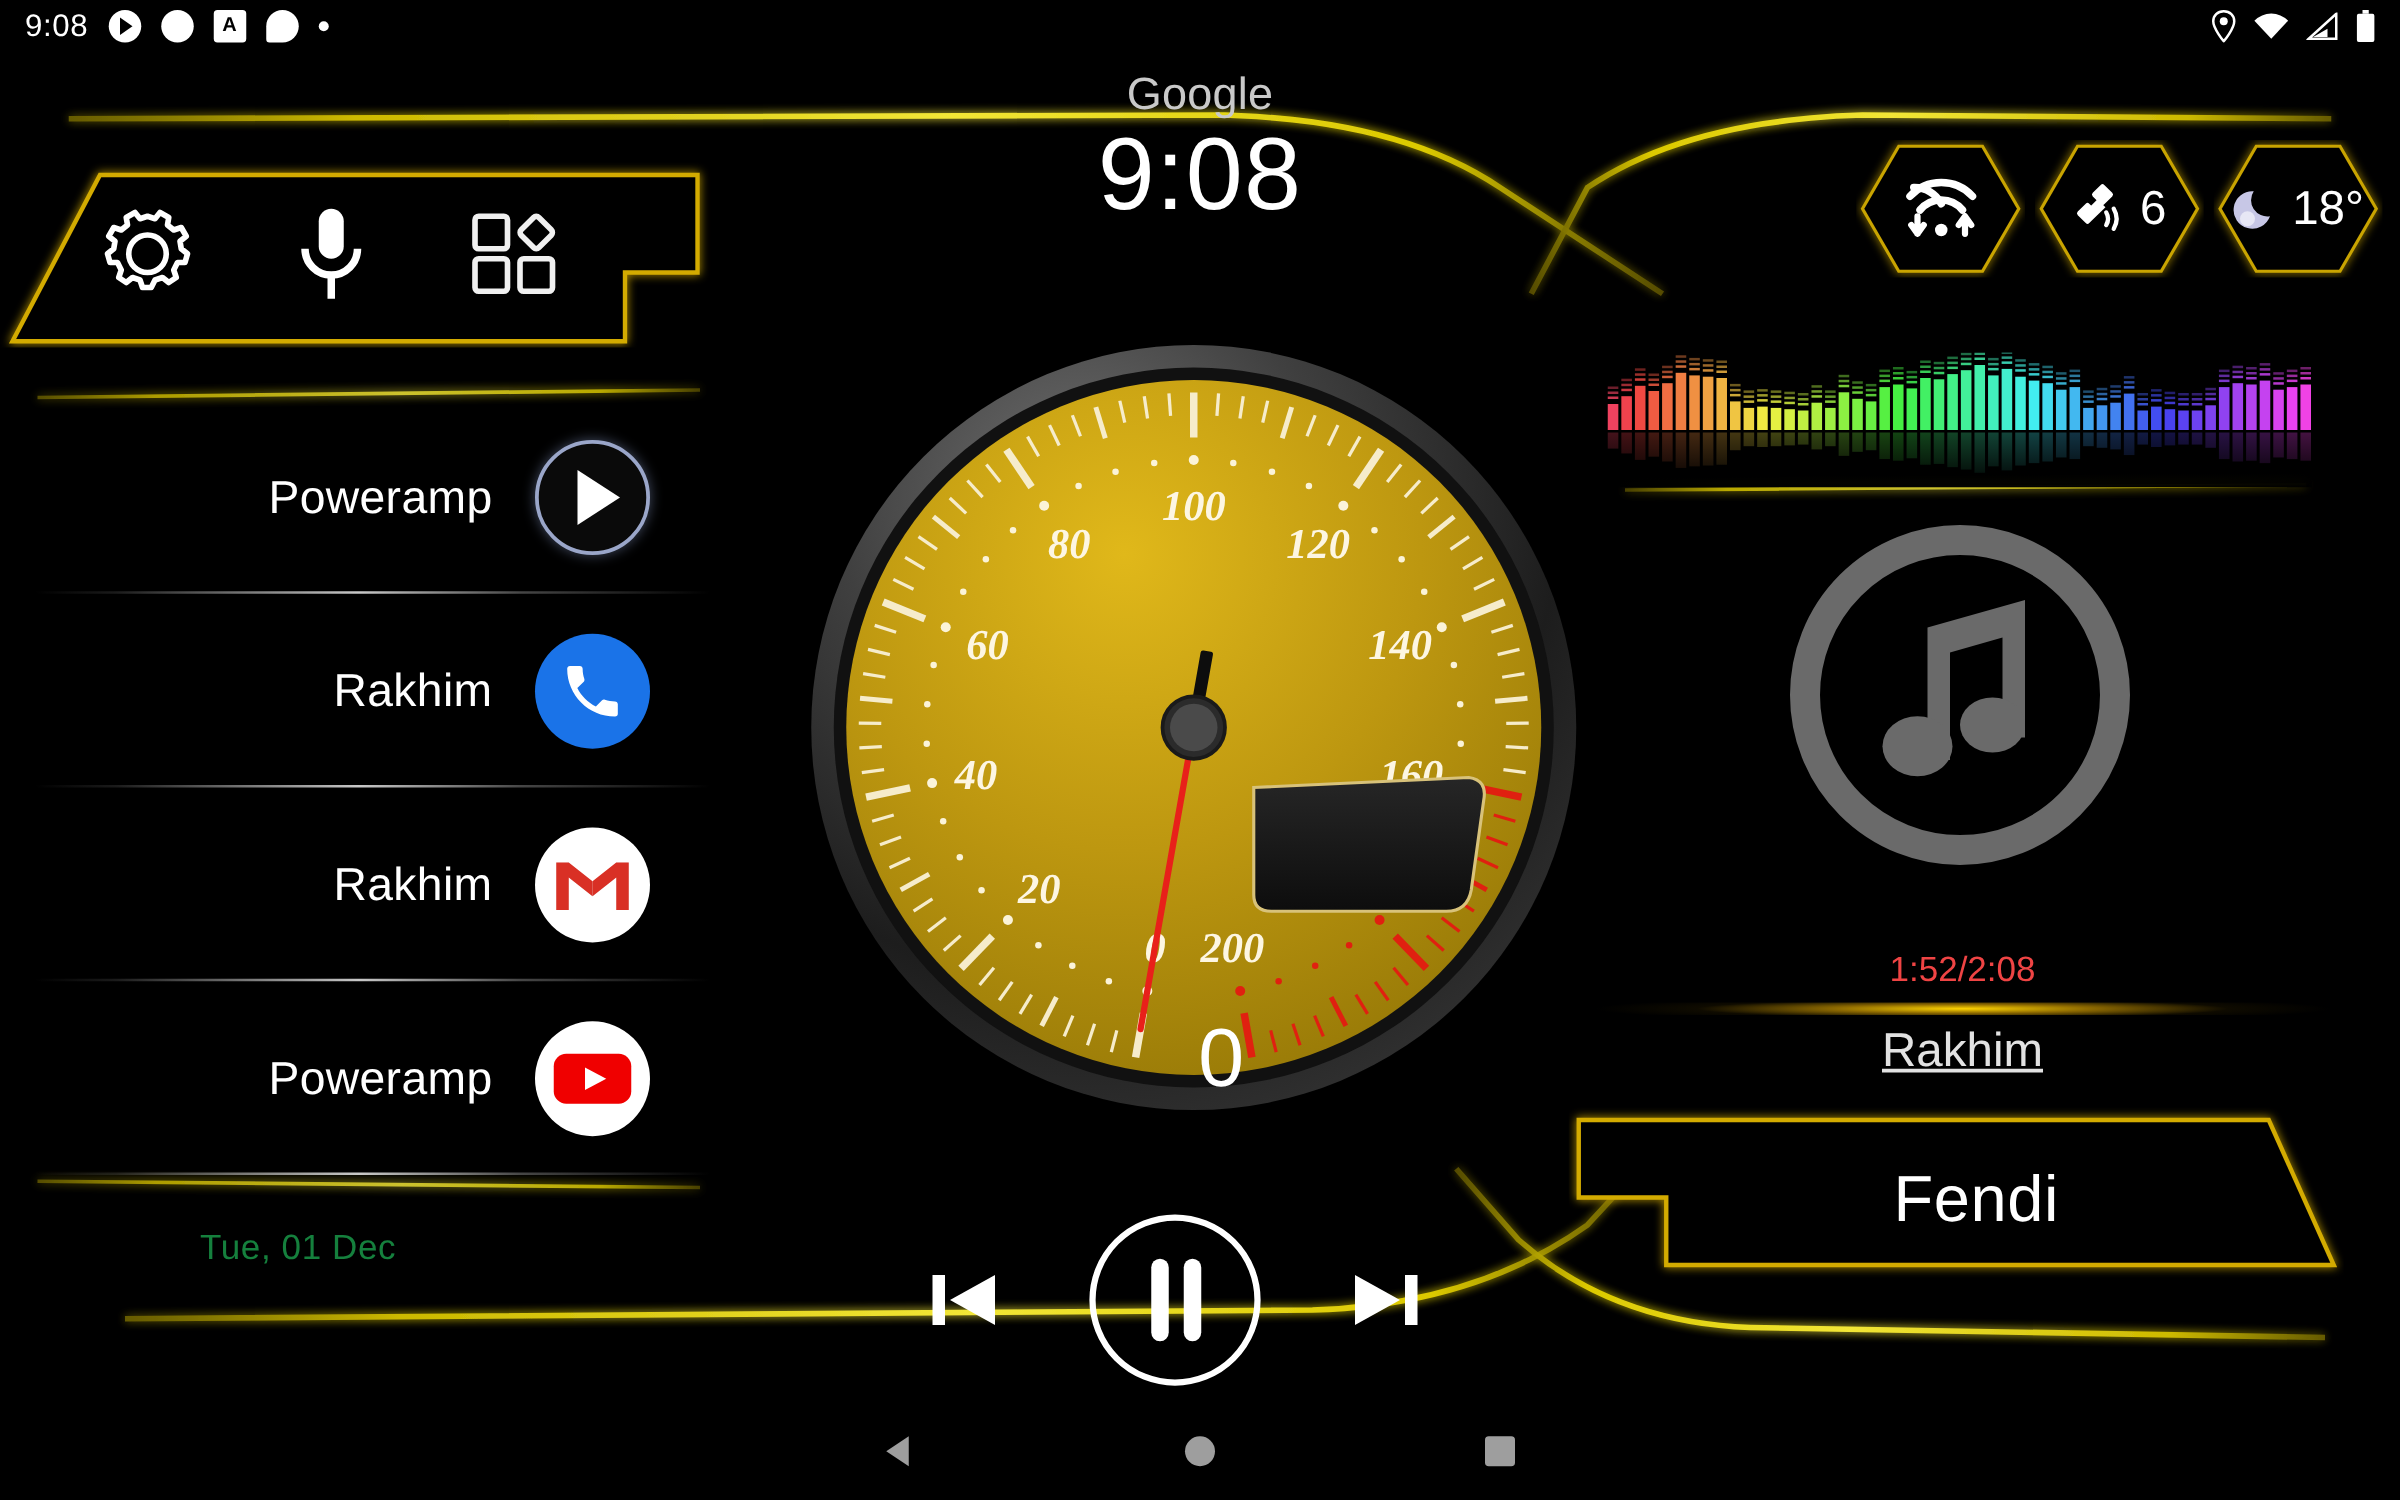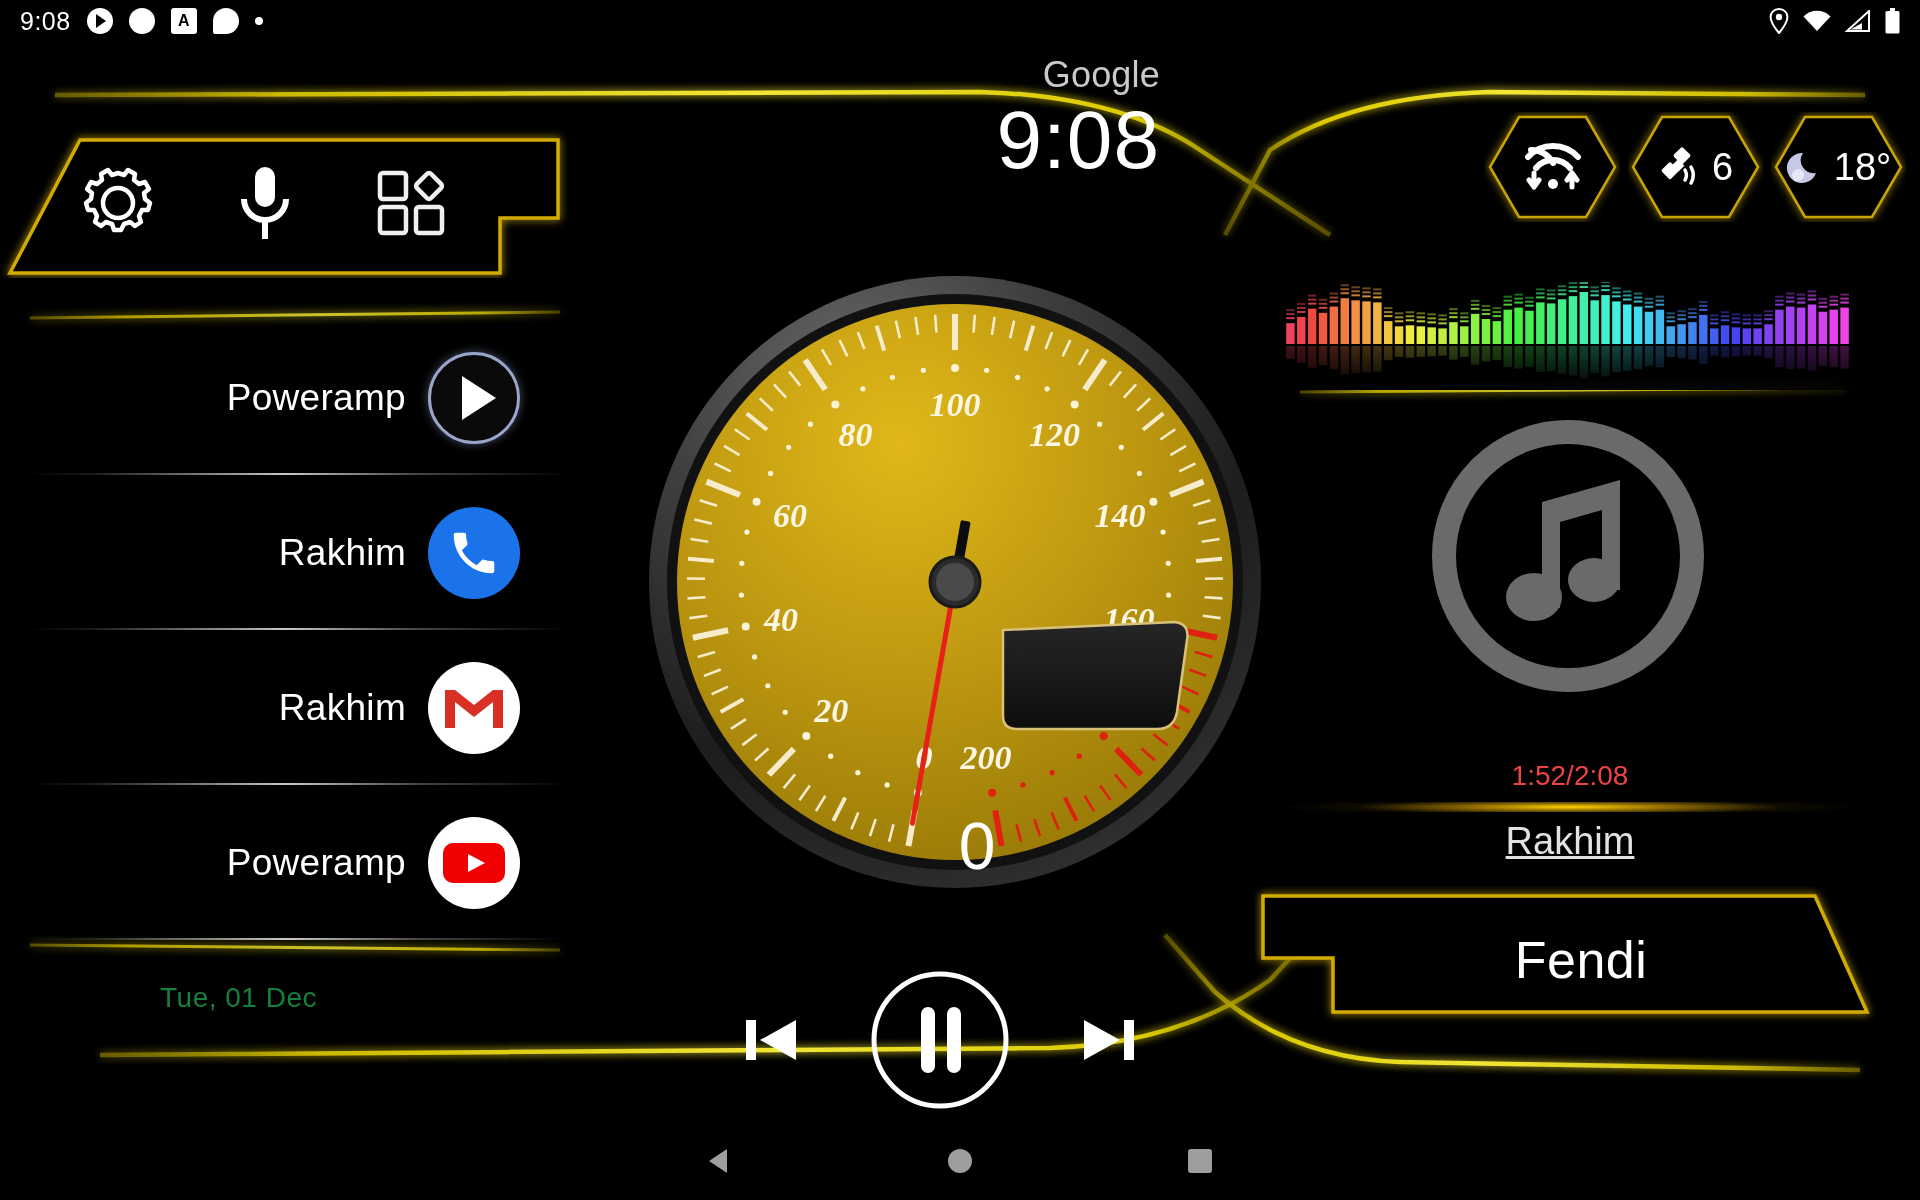--- a/index.html
+++ b/index.html
@@ -29,40 +29,40 @@
 
   
   .quickpanel { position:absolute; left:0px; top:128px; width:575px; height:150px; z-index:20; }
   .qp-icons { position:absolute; left:75px; top:22px; width:380px; height:105px;
               display:flex; align-items:center; justify-content:space-between; }
   .qp-btn { width:86px; height:86px; display:flex; align-items:center; justify-content:center; cursor:pointer; }
 
   
   .applist { position:absolute; left:0; top:320px; width:580px; height:650px; z-index:20; }
   .app-row { position:relative; height:155px; display:flex; align-items:center;
-             justify-content:flex-end; padding-right:60px; gap:22px; cursor:pointer; }
+             justify-content:flex-end; padding-right:60px; gap:34px; cursor:pointer; }
   .app-label { font-size:37px; color:#fff; letter-spacing:.3px; }
   .app-icon { width:92px; height:92px; border-radius:50%; position:relative;
               display:flex; align-items:center; justify-content:center; flex:none; }
   .sep { position:absolute; left:28px; right:12px; bottom:0; height:2px;
          background:linear-gradient(90deg, rgba(255,255,255,0) 0%, rgba(180,180,180,.15) 12%,
             rgba(235,235,235,.85) 48%, rgba(200,200,200,.35) 72%, rgba(255,255,255,0) 100%); }
 
   .icon-poweramp { background:#0a0a0a; border:3px solid #9aa6c9; box-shadow:0 0 10px rgba(150,170,220,.45); }
   .icon-poweramp::after { content:""; border-left:34px solid #fff;
         border-top:22px solid transparent; border-bottom:22px solid transparent; margin-left:10px; }
   .icon-phone { background:#1a73e8; }
   .icon-white { background:#fff; }
 
   
   .datebox { position:absolute; left:160px; top:982px; z-index:20; }
   .datebox span { font-size:28px; color:#15803d; letter-spacing:.5px; }
 
   
-  .centerclock { position:absolute; left:760px; top:54px; width:400px; text-align:right; z-index:25; }
+  .centerclock { position:absolute; left:760px; top:54px; width:400px; text-align:center; z-index:25; }
   .cc-label { font-size:36px; color:#c9c9c9; letter-spacing:.2px; }
   .cc-time { font-size:82px; color:#fff; line-height:1.02; margin-top:2px; letter-spacing:1px; }
 
   
   .speedo { position:absolute; left:645px; top:272px; width:620px; height:620px; z-index:22; }
   .speed-digital { position:absolute; left:330px; top:588px; width:0; height:0; }
   .speed-value { position:absolute; left:-83px; top:-52px; width:170px; text-align:center;
                  font-size:66px; color:#fff; font-weight:400; }
 
   

